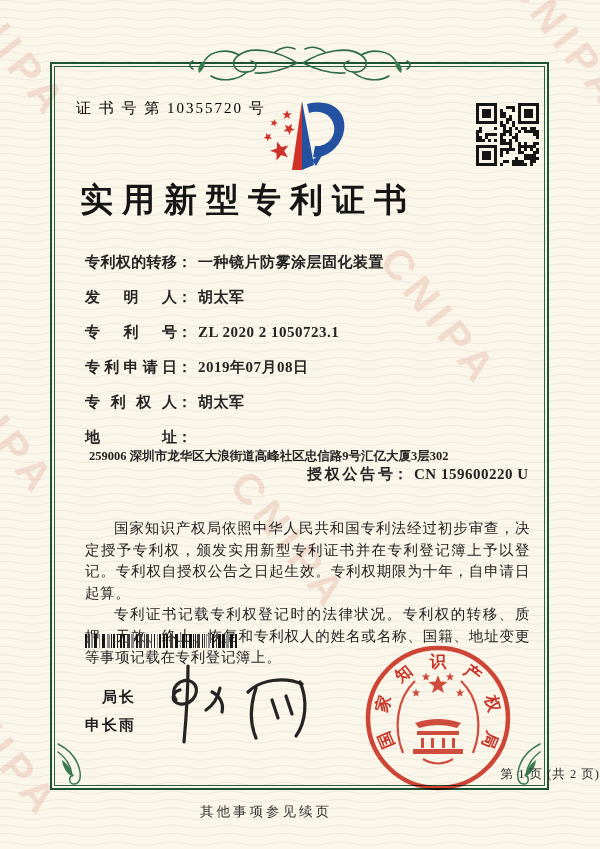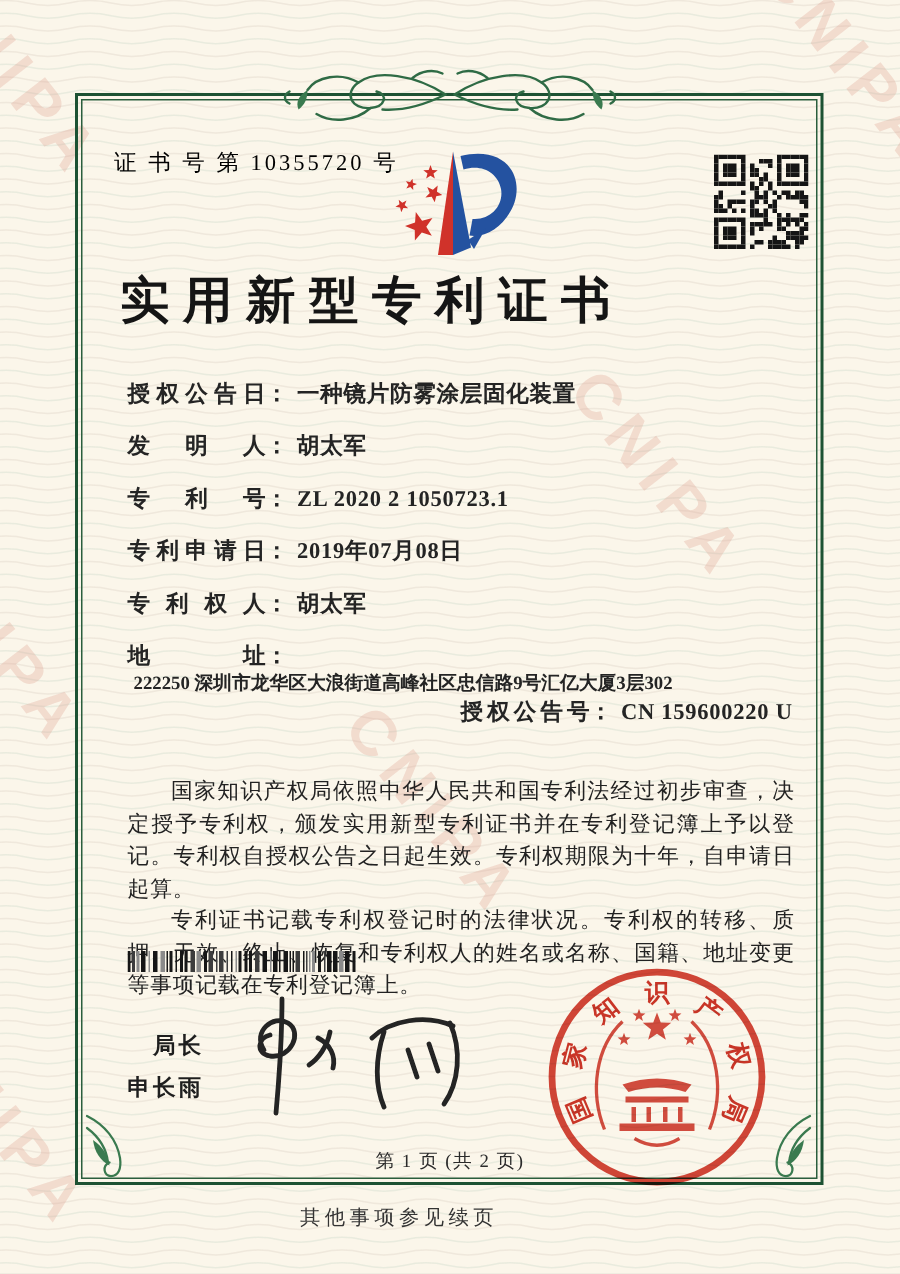--- a/index.html
+++ b/index.html
@@ -30,21 +30,21 @@
   .paras{position:absolute;left:85px;top:518px;width:445px;z-index:4;font-size:14.5px;line-height:21.5px;
          text-align:justify;color:#222;letter-spacing:0.6px;}
   .paras p{margin:0;text-indent:2em;}
   .barcode{position:absolute;left:85px;top:634px;z-index:4;}
   .signer{position:absolute;left:85px;top:688px;z-index:4;font-size:15px;font-weight:600;color:#1e1e1e;text-align:right;}
   .signer div{margin-bottom:9px;letter-spacing:2px;}
   .signature{position:absolute;left:148px;top:662px;z-index:5;}
   .seal{position:absolute;left:363px;top:643px;z-index:4;mix-blend-mode:multiply;}
   .seal-date{position:absolute;left:367px;top:736px;width:142px;text-align:center;z-index:6;
              font-size:14.5px;font-weight:600;color:#111;letter-spacing:0.5px;}
-  .page-note{position:absolute;left:0;top:766px;width:600px;text-align:center;z-index:4;
+  .page-note{position:absolute;left:0;top:766px;width:600px;text-align:right;z-index:4;
              font-size:12.5px;letter-spacing:1px;color:#2a2a2a;}
   .footer-note{position:absolute;left:0;top:803px;width:532px;text-align:center;z-index:4;
                font-size:13.5px;letter-spacing:3px;color:#333;}
 </style>
 </head>
 <body>
 
 <div class="page">
 
   <svg class="bg-waves" id="bg-waves" width="600" height="849">
@@ -433,36 +433,36 @@
       <rect x="42" y="60" width="3" height="3" fill="#151515"></rect>
       <rect x="45" y="60" width="3" height="3" fill="#151515"></rect>
       <rect x="48" y="60" width="3" height="3" fill="#151515"></rect>
       <rect x="54" y="60" width="3" height="3" fill="#151515"></rect>
     </svg>
 
   <div class="title">实用新型专利证书</div>
 
   <div class="fields">
     <div class="frow">
-      <span class="lbl">授权公告日</span><span class="colon">：</span><span class="val">一种镜片防雾涂层固化装置</span>
+      <span class="lbl">专利权的转移</span><span class="colon">：</span><span class="val">一种镜片防雾涂层固化装置</span>
     </div>
     <div class="frow">
       <span class="lbl">发明人</span><span class="colon">：</span><span class="val">胡太军</span>
     </div>
     <div class="frow">
       <span class="lbl">专利号</span><span class="colon">：</span><span class="val">ZL 2020 2 1050723.1</span>
     </div>
     <div class="frow">
       <span class="lbl">专利申请日</span><span class="colon">：</span><span class="val">2019年07月08日</span>
     </div>
     <div class="frow">
       <span class="lbl">专利权人</span><span class="colon">：</span><span class="val">胡太军</span>
     </div>
     <div class="frow">
-      <span class="lbl">地址</span><span class="colon">：</span><span class="val val-small">222250 深圳市龙华区大浪街道高峰社区忠信路9号汇亿大厦3层302</span>
+      <span class="lbl">地址</span><span class="colon">：</span><span class="val val-small">259006 深圳市龙华区大浪街道高峰社区忠信路9号汇亿大厦3层302</span>
     </div>
   </div>
 
   <div class="grant-row">
     <span class="grant-no">
       <span class="lbl-g">授权公告号</span><span class="colon">：</span><span class="val">CN 159600220 U</span>
     </span>
   </div>
 
   <div class="paras">

